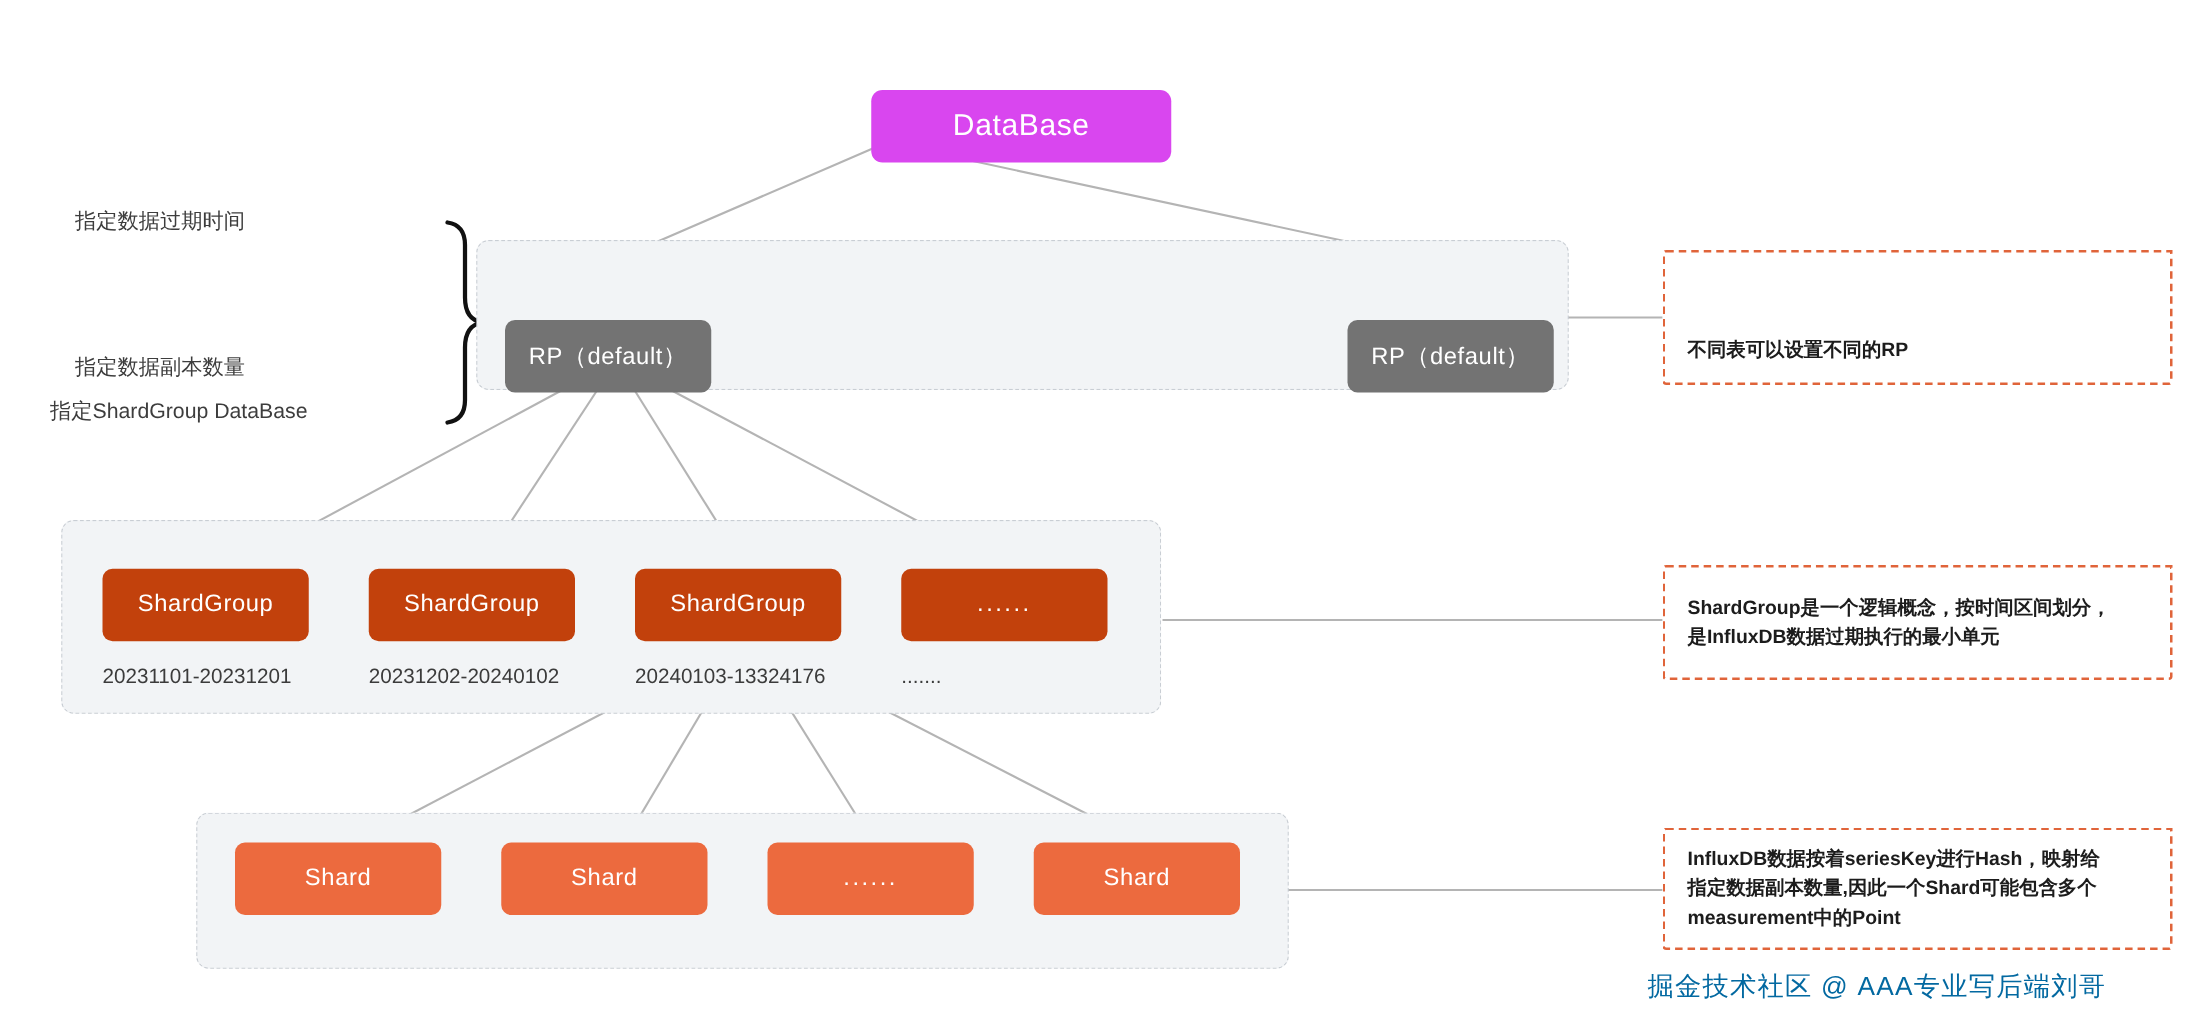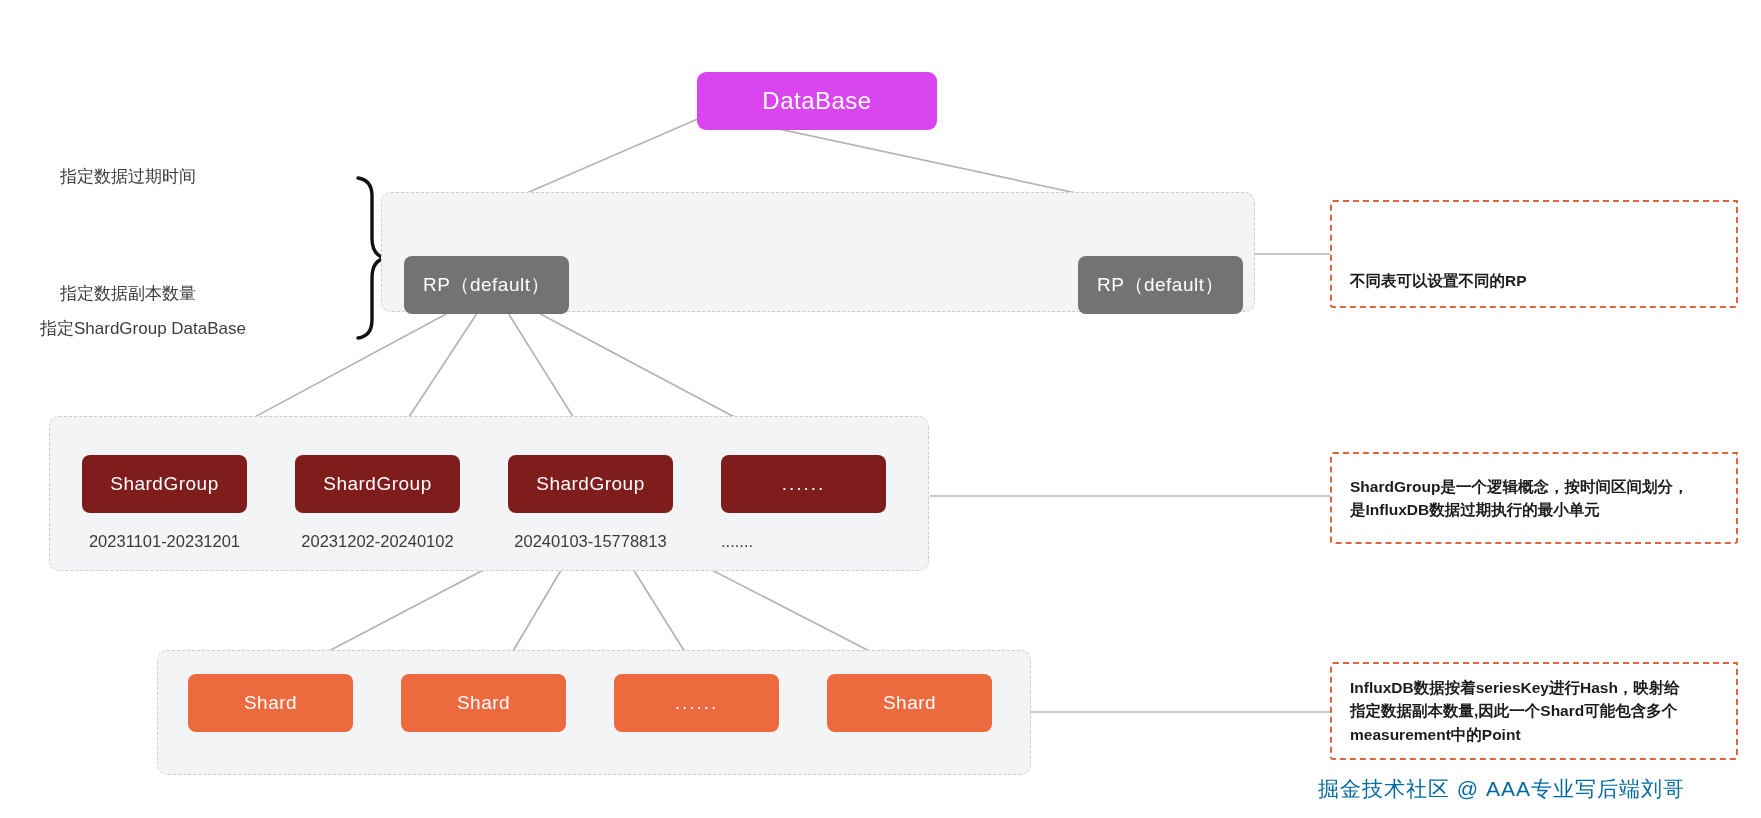--- a/index.html
+++ b/index.html
@@ -11,21 +11,21 @@
   #wires{position:absolute;left:0;top:0;width:1761px;height:818px;pointer-events:none;}
 
   
   .node{
     position:absolute;display:flex;align-items:center;justify-content:center;
     border-radius:8px;color:#ffffff;letter-spacing:.5px;
     box-sizing:border-box;text-align:center;
   }
   .db{background:#d946ef;font-size:24px;border-radius:9px;}
   .rp{background:#737373;font-size:19px;margin-top:32px;}
-  .sg{background:#7f1d1d;font-size:19px;}
+  .sg{background:#c2410c;font-size:19px;}
   .shard{background:#ec6a3e;font-size:19px;}
   .dots{letter-spacing:2px;}
 
   
   .panel{
     position:absolute;box-sizing:border-box;
     background:#f2f4f6;border:1px dashed #c9ced4;border-radius:10px;
   }
 
   
@@ -43,21 +43,21 @@
   }
   .callout .c-text{display:block;}
   .callout.c-folded{
     
     border-top-right-radius:0;
   }
 
   
   .sg-caption{
     position:absolute;color:#3b3b3b;font-size:16.5px;white-space:nowrap;
-    text-align:center;
+    text-align:left;
   }
 
   
   .watermark{
     position:absolute;color:#0369a1;font-size:21px;white-space:nowrap;
     letter-spacing:1px;
   }
 </style>
 </head>
 <body>
@@ -103,21 +103,21 @@
 
   <div class="node rp" style="left:1078px;top:224px;width:165px;height:58px;">RP（default）</div>
 
   <div class="node sg" style="left:82px;top:455px;width:165px;height:58px;">ShardGroup</div>
   <div class="node sg" style="left:295px;top:455px;width:165px;height:58px;">ShardGroup</div>
   <div class="node sg" style="left:508px;top:455px;width:165px;height:58px;">ShardGroup</div>
   <div class="node sg dots" style="left:721px;top:455px;width:165px;height:58px;">......</div>
 
   <div class="sg-caption" style="left:82px;top:532px;width:165px;">20231101-20231201</div>
   <div class="sg-caption" style="left:295px;top:532px;width:165px;">20231202-20240102</div>
-  <div class="sg-caption" style="left:508px;top:532px;width:165px;">20240103-15778813</div>
+  <div class="sg-caption" style="left:508px;top:532px;width:165px;">20240103-13324176</div>
   <div class="sg-caption" style="left:721px;top:532px;width:100px;text-align:left;">.......</div>
 
   <div class="node shard" style="left:188px;top:674px;width:165px;height:58px;">Shard</div>
   <div class="node shard" style="left:401px;top:674px;width:165px;height:58px;">Shard</div>
   <div class="node shard dots" style="left:614px;top:674px;width:165px;height:58px;">......</div>
   <div class="node shard" style="left:827px;top:674px;width:165px;height:58px;">Shard</div>
 
   <div class="left-label" style="left:60px;top:165px;width:286px;">指定数据过期时间</div>
   <div class="left-label" style="left:60px;top:241px;width:286px;margin-top:41px;">指定数据副本数量</div>
   <div class="left-label" style="left:40px;top:317px;width:306px;">指定ShardGroup DataBase</div>

